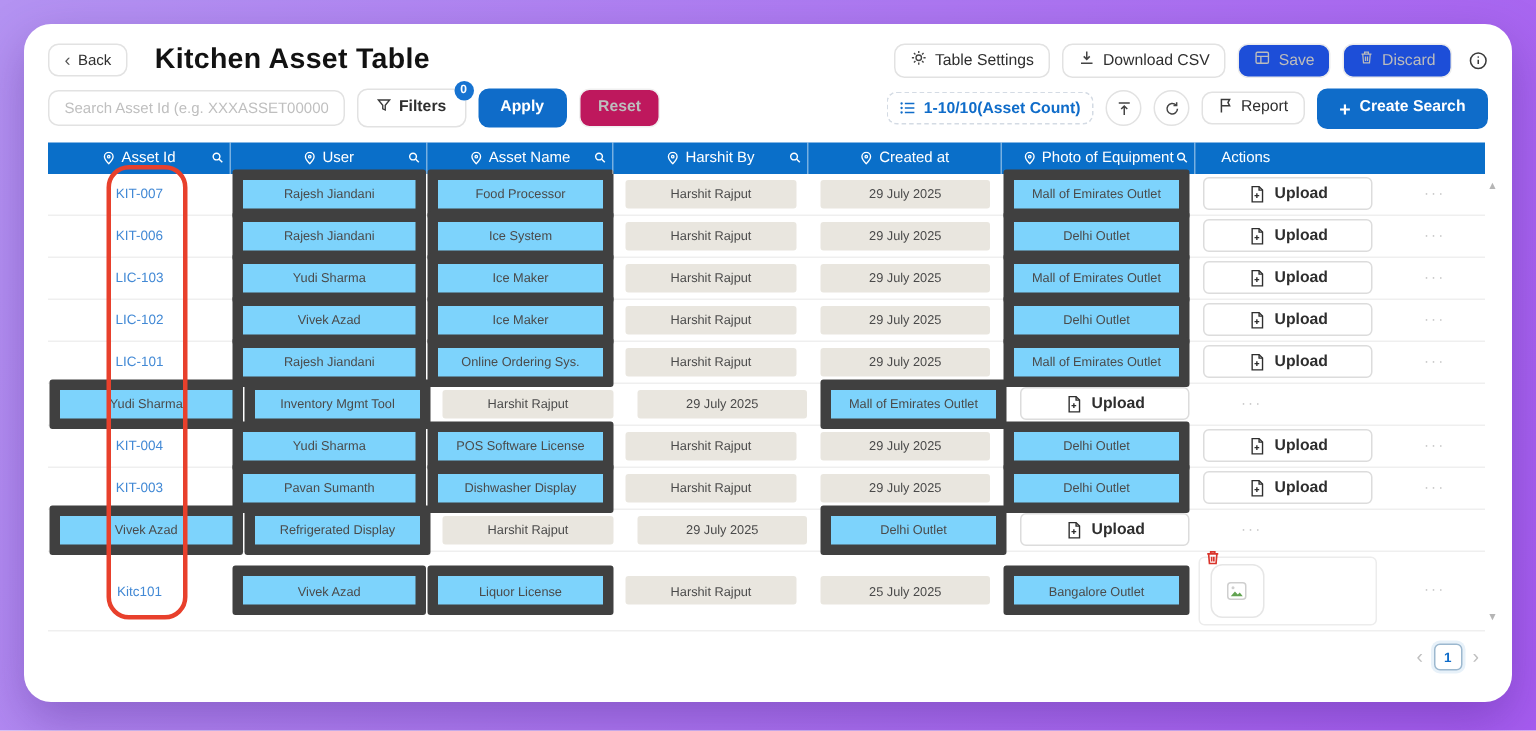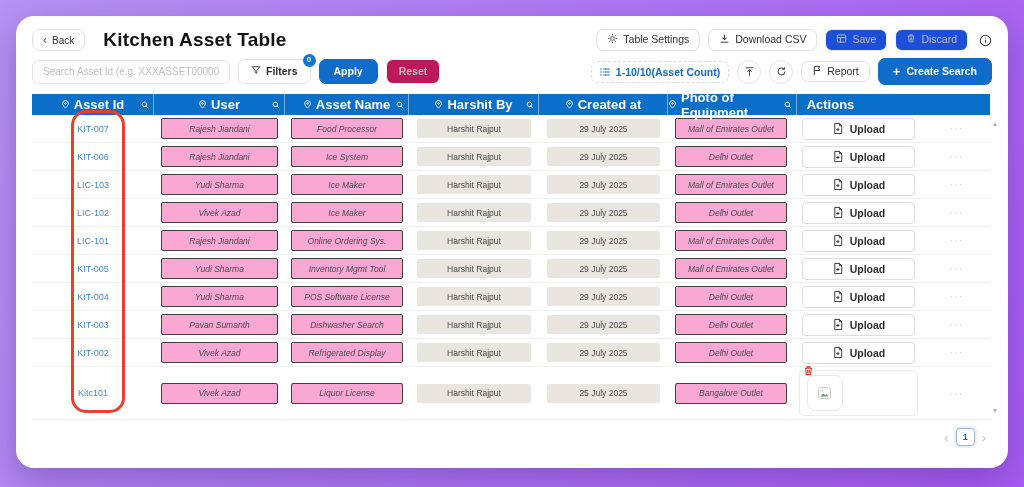--- a/index.html
+++ b/index.html
@@ -52,36 +52,36 @@
     display:flex;align-items:center;justify-content:center;color:#444;padding:0;cursor:pointer;flex:none;
   }
   .create{gap:6px;}
   .plus{font-size:13px;font-weight:bold;line-height:1;}
   
   .table-area{display:flex;margin:0 8px 0 16px;}
   .table-main{width:958px;flex:none;}
   .thead{display:flex;background:var(--blue,#0a6fc9);height:21px;}
   .th{
     position:relative;display:flex;align-items:center;justify-content:center;gap:4px;
-    color:#fff;font-size:13px;font-weight:bold;box-sizing:border-box;
+    color:#fff;font-size:10px;font-weight:normal;box-sizing:border-box;
   }
   .th.div{border-right:1px solid rgba(255,255,255,.45);}
   .th .mag{position:absolute;right:4px;top:50%;transform:translateY(-50%);display:flex;}
   .th .pin{display:flex;}
   .w0{width:122px}.w1{width:131px}.w2{width:124px}.w3{width:130px}
   .w4{width:129px}.w5{width:126px}.w6{width:129px}.w7{width:67px}
   .trow{display:flex;align-items:center;height:28px;border-bottom:1px solid #efefef;box-sizing:border-box;}
   .trow.tall{height:53px;}
   .td{display:flex;align-items:center;justify-content:center;height:100%;box-sizing:border-box;}
   .asset-link{color:var(--link,#4289d5);font-size:9px;cursor:pointer;}
   .cellbox{
     width:88%;height:19px;display:flex;align-items:center;justify-content:center;
     font-size:8.5px;color:#4a4a4a;border-radius:2px;overflow:hidden;white-space:nowrap;
   }
-  .cellbox.white{border:1px solid #404040;background:#f9a8d4;font-style:italic;}
+  .cellbox.white{border:7px solid #404040;background:#7dd3fc;}
   .cellbox.beige{background:var(--beige,#e9e6df);}
   .upload-btn{
     width:88%;height:22px;border:1px solid #dcdcdc;border-radius:4px;background:#fff;
     display:flex;align-items:center;justify-content:center;gap:6px;font-size:10.5px;
     font-weight:bold;color:#2e2e2e;cursor:pointer;font-family:inherit;
   }
   .photo-outer{
     width:92%;height:46px;border:1px solid #ececec;border-radius:4px;display:flex;
     align-items:center;padding-left:7px;position:relative;box-sizing:border-box;
   }
@@ -466,23 +466,20 @@
                   </svg>
                 </span>
                 <span>Upload</span>
               </button>
             </div>
     <div class="td w7">
               <span class="dots">···</span>
             </div>
   </div>
           <div class="trow">
-    <div class="td w0">
-              <span class="asset-link">KIT-005</span>
-            </div>
     <div class="td w1">
               <span class="cellbox white f-user">Yudi Sharma</span>
             </div>
     <div class="td w2">
               <span class="cellbox white f-asset_name">Inventory Mgmt Tool</span>
             </div>
     <div class="td w3">
               <span class="cellbox beige f-created_by">Harshit Rajput</span>
             </div>
     <div class="td w4">
@@ -543,21 +540,21 @@
             </div>
   </div>
           <div class="trow">
     <div class="td w0">
               <span class="asset-link">KIT-003</span>
             </div>
     <div class="td w1">
               <span class="cellbox white f-user">Pavan Sumanth</span>
             </div>
     <div class="td w2">
-              <span class="cellbox white f-asset_name">Dishwasher Search</span>
+              <span class="cellbox white f-asset_name">Dishwasher Display</span>
             </div>
     <div class="td w3">
               <span class="cellbox beige f-created_by">Harshit Rajput</span>
             </div>
     <div class="td w4">
               <span class="cellbox beige f-created_at">29 July 2025</span>
             </div>
     <div class="td w5">
               <span class="cellbox white f-store">Delhi Outlet</span>
             </div>
@@ -571,23 +568,20 @@
                   </svg>
                 </span>
                 <span>Upload</span>
               </button>
             </div>
     <div class="td w7">
               <span class="dots">···</span>
             </div>
   </div>
           <div class="trow">
-    <div class="td w0">
-              <span class="asset-link">KIT-002</span>
-            </div>
     <div class="td w1">
               <span class="cellbox white f-user">Vivek Azad</span>
             </div>
     <div class="td w2">
               <span class="cellbox white f-asset_name">Refrigerated Display</span>
             </div>
     <div class="td w3">
               <span class="cellbox beige f-created_by">Harshit Rajput</span>
             </div>
     <div class="td w4">

